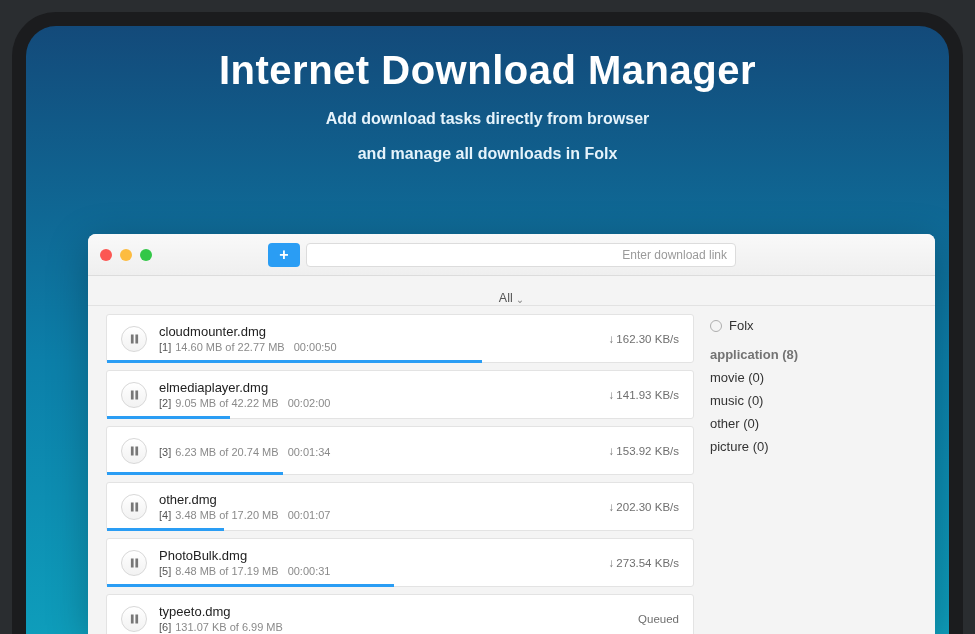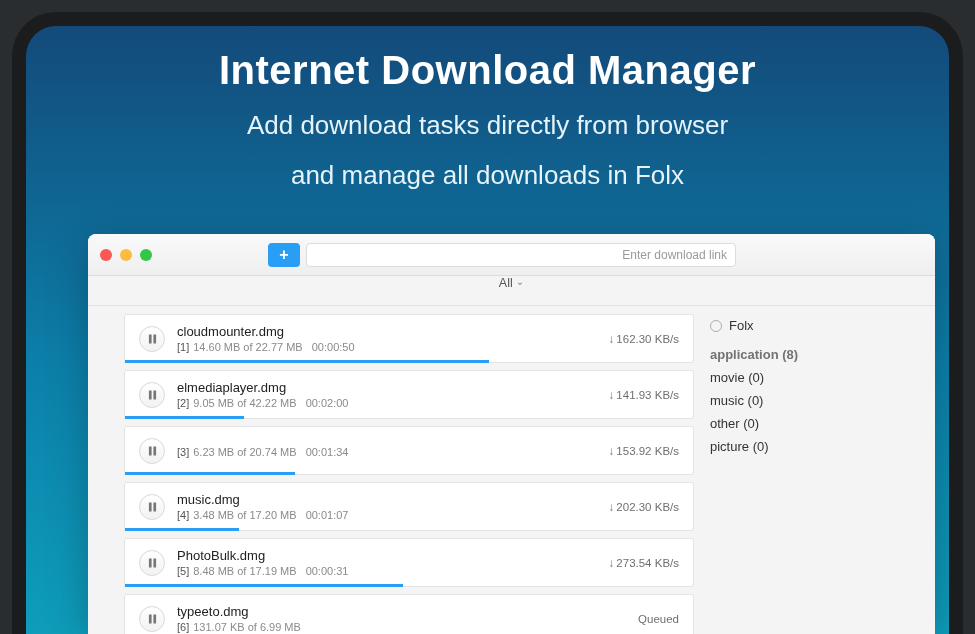--- a/index.html
+++ b/index.html
@@ -1,34 +1,34 @@
 <!DOCTYPE html>
 <html><head>
 <meta charset="utf-8">
 <style>
 * { margin: 0; padding: 0; box-sizing: border-box; font-family: -apple-system, BlinkMacSystemFont, "Segoe UI", Helvetica, Arial, sans-serif; }
 body { width: 975px; height: 634px; background: #2a2d30; overflow: hidden; }
 .device-frame { position: absolute; left: 12px; top: 12px; width: 951px; height: 622px; background: linear-gradient(180deg, #134a7a 0%, #0c7fa9 55%, #0e9dbb 100%); border-radius: 44px 44px 0 0; border: 14px solid #1b1c1e; border-bottom: none; overflow: hidden; }
 .hero { text-align: center; color: #fff; padding-top: 22px; }
 .hero-title { font-size: 40px; font-weight: 600; letter-spacing: .5px; }
-.hero-sub { margin-top: 14px; font-size: 26px; font-weight: 400; line-height: 1.45; color: #e5f3fb; }
+.hero-sub { margin-top: 14px; font-size: 16px; font-weight: 700; line-height: 1.45; color: #e5f3fb; }
 .hero-sub .l2 { display: block; margin-top: 12px; }
 .app-window { position: absolute; left: 62px; right: 14px; top: 208px; bottom: 0; background: #f4f4f4; border-top-left-radius: 8px; border-top-right-radius: 8px; box-shadow: 0 10px 40px rgba(0,0,0,.25); overflow: hidden; }
 .toolbar { height: 42px; background: linear-gradient(#f9f9f9,#efefef); border-bottom: 1px solid #dcdcdc; display: flex; align-items: center; padding: 0 12px; }
 .traffic { display: flex; gap: 8px; margin-right: 20px; }
 .dot { width: 12px; height: 12px; border-radius: 50%; }
 .dot.red { background: #fc5753; } .dot.yellow { background: #fdbc40; } .dot.green { background: #33c748; }
 .spacer { flex: 0 0 96px; }
 .add-btn { width: 32px; height: 24px; background: #2a9df4; border-radius: 4px; display: flex; align-items: center; justify-content: center; color:#fff; font-size:16px; font-weight:700; margin-right:6px; cursor:pointer; }
 .link-input { height: 24px; width: 430px; background: #fff; border: 1px solid #dcdcdc; border-radius: 4px; padding: 0 8px; font-size: 12px; color: #333; text-align: right; }
 .link-input::placeholder { color: #9a9a9a; }
-.filter-bar { height: 30px; border-bottom: 1px solid #e2e2e2; display:flex; align-items:flex-start; justify-content:center; font-size:12.5px; color:#555; background:#f4f4f4; cursor:pointer; }
+.filter-bar { height: 30px; border-bottom: 1px solid #e2e2e2; display:flex; align-items:flex-end; justify-content:center; font-size:12.5px; color:#555; background:#f4f4f4; cursor:pointer; }
 .filter-bar .chev { margin-left:3px; font-size:10px; color:#888; }
 .content { position:absolute; top:72px; left:0; right:0; bottom:0; display:flex; }
-.downloads { width: 618px; padding: 8px 12px 0 36px; overflow:hidden; }
+.downloads { width: 618px; padding: 8px 12px 0 18px; overflow:hidden; }
 .dl-row { background:#fff; border:1px solid #e3e3e3; border-radius:3px; height:49px; margin-bottom:7px; position:relative; display:flex; align-items:center; padding: 0 14px; }
 .pause-btn { width:26px; height:26px; border-radius:50%; border:1px solid #d8d8d8; background:linear-gradient(#fff,#f2f2f2); display:flex; align-items:center; justify-content:center; margin-right:12px; cursor:pointer; flex-shrink:0; }
 .pause-btn svg { width:9px; height:10px; }
 .dl-main { flex:1; min-width:0; }
 .dl-name { font-size:13px; color:#222; font-weight:500; }
 .dl-sub { font-size:11px; color:#8a8a8a; margin-top:2px; }
 .dl-sub .idx { color:#555; margin-right:4px; }
 .dl-speed { font-size:11.5px; color:#6f6f6f; white-space:nowrap; margin-left:10px; }
 .dl-speed .arr { margin-right:2px; }
 .progress { position:absolute; left:0; bottom:-1px; height:3px; background:#2a9df4; }
@@ -113,21 +113,21 @@
             <div class="progress" style="width: 30%;"></div>
           </div>
           <div class="dl-row">
             <div class="pause-btn">
               <svg viewBox="0 0 10 10">
                 <rect x="1" y="0" width="3" height="10" fill="#777"></rect>
                 <rect x="6" y="0" width="3" height="10" fill="#777"></rect>
               </svg>
             </div>
             <div class="dl-main">
-              <div class="dl-name">music.dmg</div>
+              <div class="dl-name">other.dmg</div>
               <div class="dl-sub"><span class="idx">[4]</span><span>3.48 MB of 17.20 MB</span><span style="margin-left: 6px;">  00:01:07</span></div>
             </div>
             <div class="dl-speed"><span class="arr">↓</span><span>202.30 KB/s</span></div>
             <div class="progress" style="width: 20%;"></div>
           </div>
           <div class="dl-row">
             <div class="pause-btn">
               <svg viewBox="0 0 10 10">
                 <rect x="1" y="0" width="3" height="10" fill="#777"></rect>
                 <rect x="6" y="0" width="3" height="10" fill="#777"></rect>

